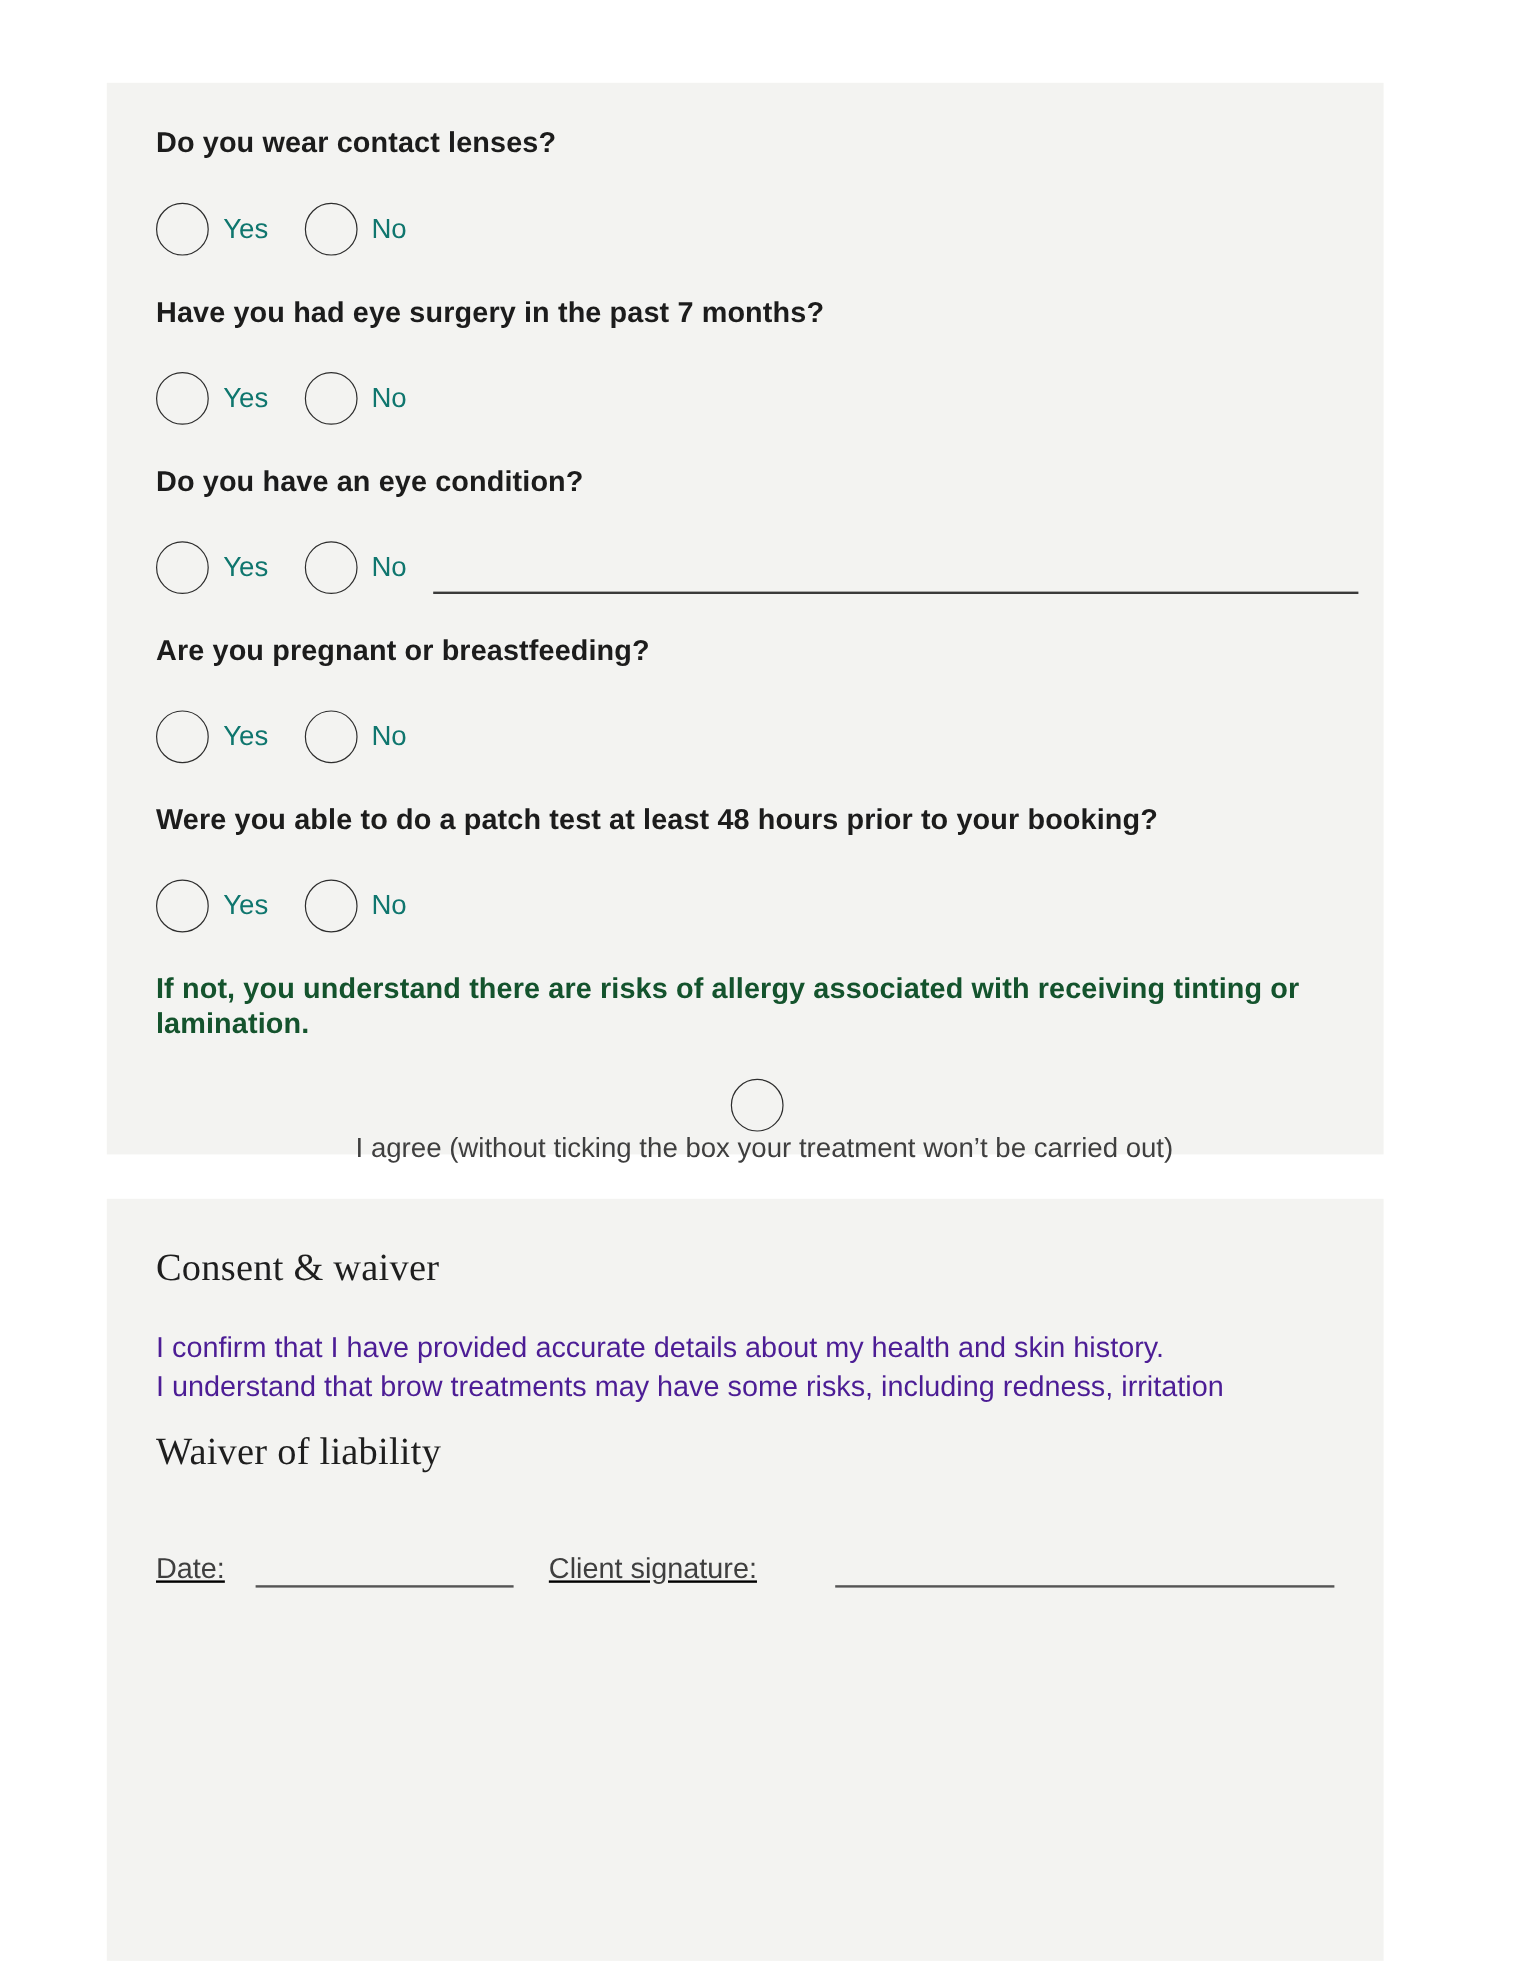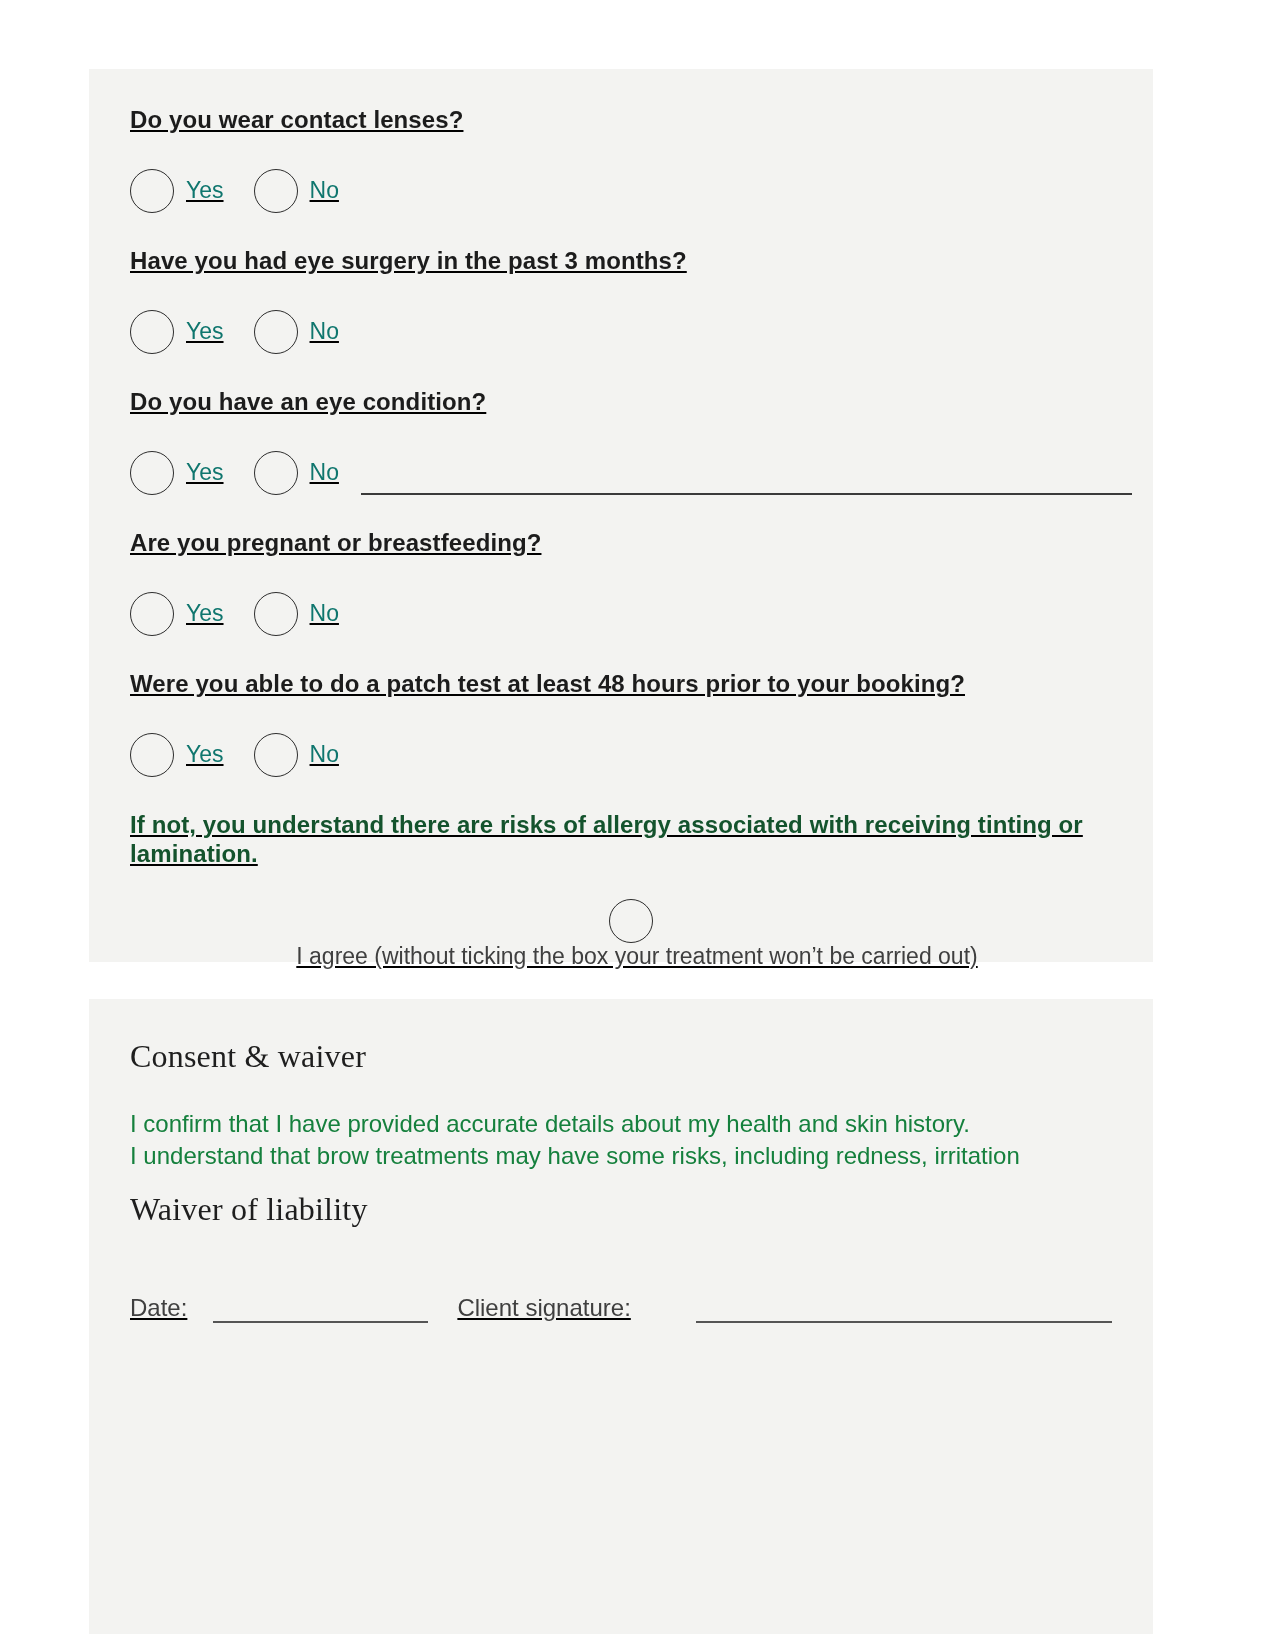--- a/index.html
+++ b/index.html
@@ -14,21 +14,20 @@
   .panel {
     position: absolute;
     left: 89px;
     width: 1064px;
     background: #f3f3f1;
   }
   #questions-panel {
     top: 69px;
     height: 893px;
     padding: 36px 21px 0 41px;
-    text-decoration: underline;
   }
   #consent-panel {
     top: 999px;
     height: 635px;
     padding: 39px 41px 0 41px;
   }
   .question {
     font-size: 24px;
     line-height: 29px;
     font-weight: bold;
@@ -95,21 +94,21 @@
     font-family: "Liberation Serif", serif;
     font-size: 32px;
     line-height: 36px;
     font-weight: normal;
     color: #1e1e1e;
     letter-spacing: 0.2px;
   }
   .body-para {
     font-size: 24px;
     line-height: 31.5px;
-    color: #15803d;
+    color: #4c1d95;
   }
   #para-confirm { margin-top: 34px; }
   #para-stop { margin-top: 31px; }
   #waiver-heading { margin-top: 20px; }
   #para-urban { margin-top: 46px; }
   .footer-row {
     display: flex;
     align-items: flex-end;
     margin-top: 60px;
     height: 36px;
@@ -140,21 +139,21 @@
 <section class="panel" id="questions-panel">
 
   <div class="question">Do you wear contact lenses?</div>
   <div class="answer-row">
     <span class="radio"></span>
     <span class="radio-label">Yes</span>
     <span class="radio"></span>
     <span class="radio-label">No</span>
   </div>
 
-  <div class="question">Have you had eye surgery in the past 3 months?</div>
+  <div class="question">Have you had eye surgery in the past 7 months?</div>
   <div class="answer-row">
     <span class="radio"></span>
     <span class="radio-label">Yes</span>
     <span class="radio"></span>
     <span class="radio-label">No</span>
   </div>
 
   <div class="question">Do you have an eye condition?</div>
   <div class="answer-row">
     <span class="radio"></span>

